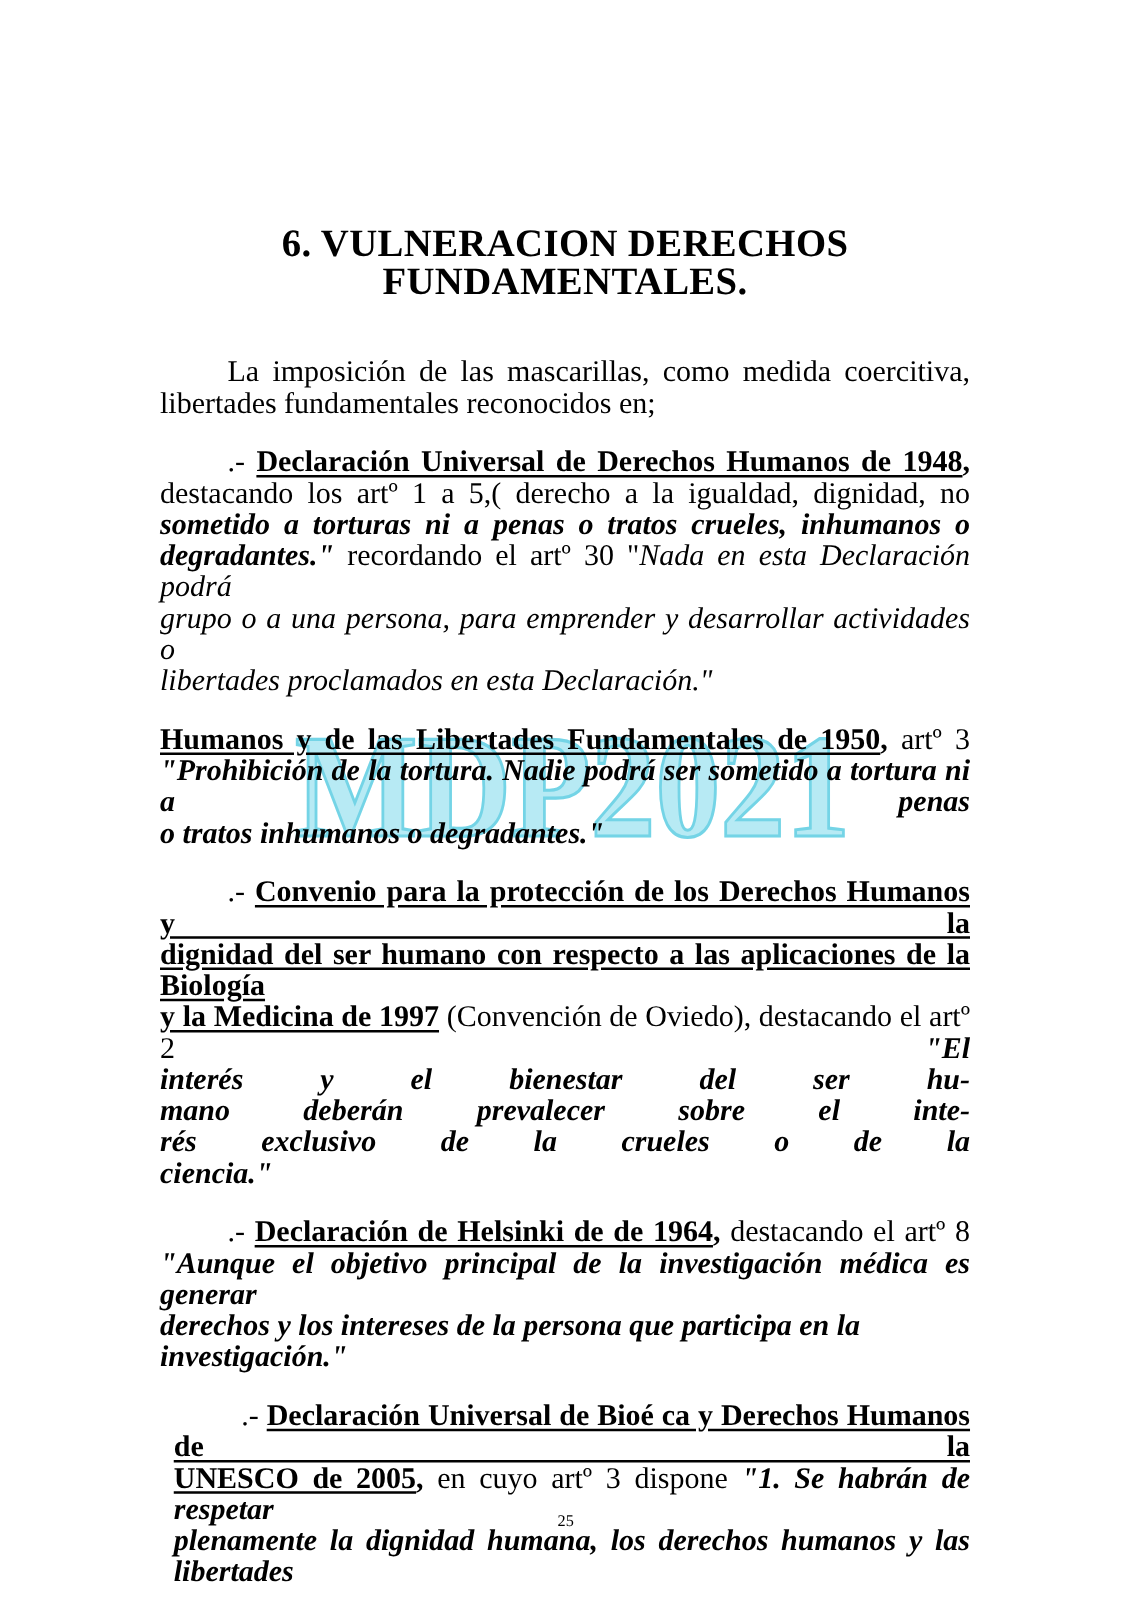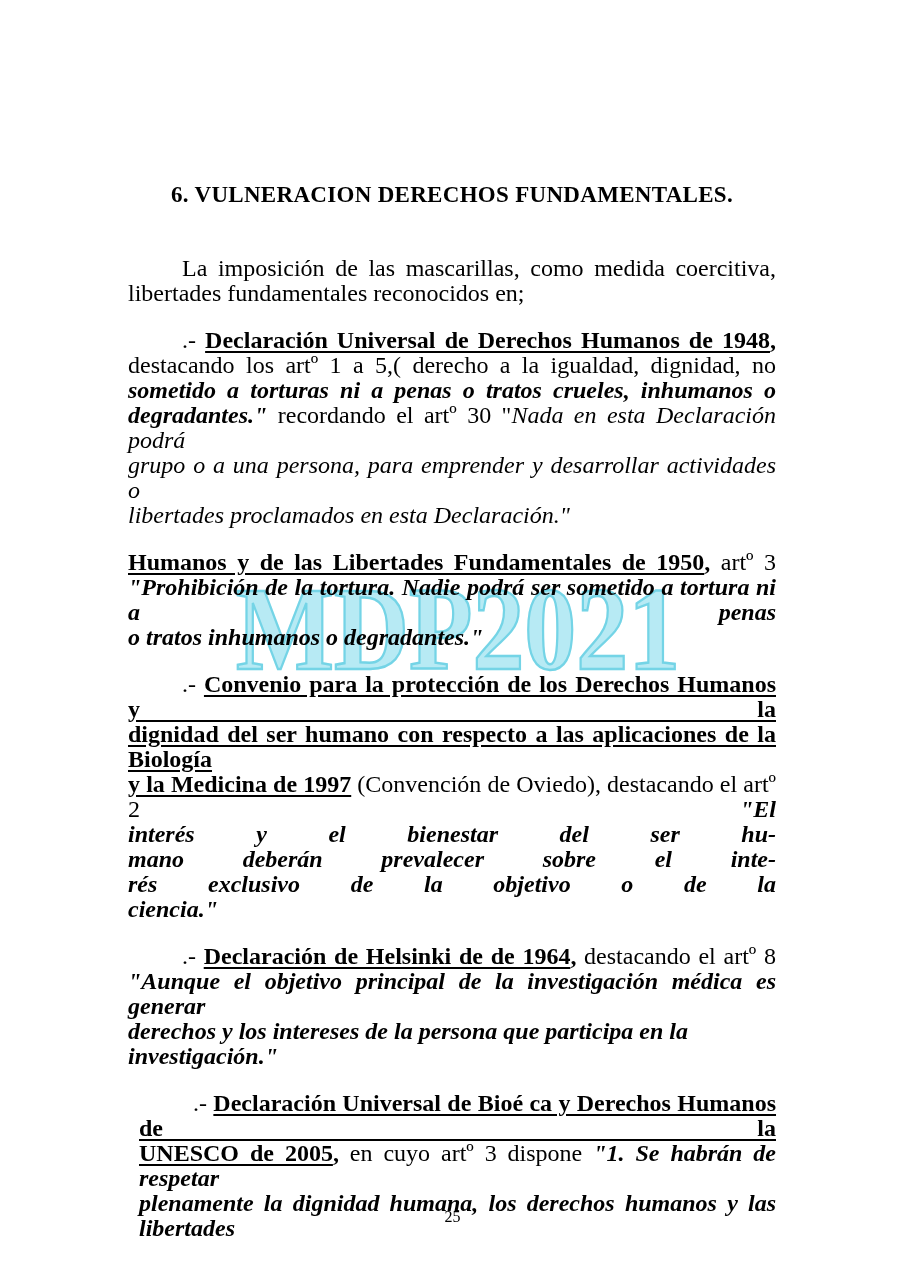--- a/index.html
+++ b/index.html
@@ -33,21 +33,21 @@
   }
   .content {
     position: absolute;
     left: 128px;
     top: 180px;
     width: 648px;
     z-index: 1;
   }
   .doc-title {
     margin: 0 0 46px 0;
-    font-size: 23px;
+    font-size: 31px;
     line-height: 30px;
     font-weight: bold;
     text-align: center;
     letter-spacing: 0.3px;
   }
   .para {
     margin: 0 0 22px 0;
   }
   .para:last-child { margin-bottom: 0; margin-left: 11px; }
   .line {
@@ -69,21 +69,21 @@
   .seg-bold-underline { font-weight: bold; text-decoration: underline; text-underline-offset: 3px; }
   .seg-bold-italic { font-weight: bold; font-style: italic; }
   .seg-italic { font-style: italic; }
   .page-number {
     position: absolute;
     left: 0;
     right: 0;
     top: 1204px;
     z-index: 1;
     text-align: center;
-    font-size: 16px;
+    font-size: 13px;
     line-height: 25px;
   }
 </style>
 </head>
 <body>
 
 <div class="page">
 
   <div class="watermark" style="color: rgb(183, 234, 244); -webkit-text-stroke: 2.5px rgb(116, 212, 230);">MDP2021</div>
 
@@ -106,21 +106,21 @@
           <div class="line just"><span class="seg-bold-underline">Humanos y de las Libertades Fundamentales de 1950</span><span class="seg-bold">,</span><span class="seg-regular"> artº 3</span></div>
           <div class="line just"><span class="seg-bold-italic">"Prohibición de la tortura. Nadie podrá ser sometido a tortura ni a penas</span></div>
           <div class="line"><span class="seg-bold-italic">o tratos inhumanos o degradantes."</span></div>
         </div>
         <div class="para">
           <div class="line just indent"><span class="seg-regular">.- </span><span class="seg-bold-underline">Convenio para la protección de los Derechos Humanos y la</span></div>
           <div class="line just"><span class="seg-bold-underline">dignidad del ser humano con respecto a las aplicaciones de la Biología</span></div>
           <div class="line just"><span class="seg-bold-underline">y la Medicina de 1997</span><span class="seg-regular"> (Convención de Oviedo), destacando el artº 2 </span><span class="seg-bold-italic">"El</span></div>
           <div class="line just"><span class="seg-bold-italic">interés y el bienestar del ser hu-</span></div>
           <div class="line just"><span class="seg-bold-italic">mano deberán prevalecer sobre el inte-</span></div>
-          <div class="line just"><span class="seg-bold-italic">rés exclusivo de la objetivo o de la</span></div>
+          <div class="line just"><span class="seg-bold-italic">rés exclusivo de la crueles o de la</span></div>
           <div class="line"><span class="seg-bold-italic">ciencia."</span></div>
         </div>
         <div class="para">
           <div class="line just indent"><span class="seg-regular">.- </span><span class="seg-bold-underline">Declaración de Helsinki de de 1964</span><span class="seg-bold">,</span><span class="seg-regular"> destacando el artº 8</span></div>
           <div class="line just"><span class="seg-bold-italic">"Aunque el objetivo principal de la investigación médica es generar</span></div>
           <div class="line"><span class="seg-bold-italic">derechos y los intereses de la persona que participa en la investigación."</span></div>
         </div>
         <div class="para">
           <div class="line just indent"><span class="seg-regular">.- </span><span class="seg-bold-underline">Declaración Universal de Bioé ca y Derechos Humanos de la</span></div>
           <div class="line just"><span class="seg-bold-underline">UNESCO de 2005</span><span class="seg-bold">,</span><span class="seg-regular"> en cuyo artº 3 dispone </span><span class="seg-bold-italic">"1. Se habrán de respetar</span></div>

